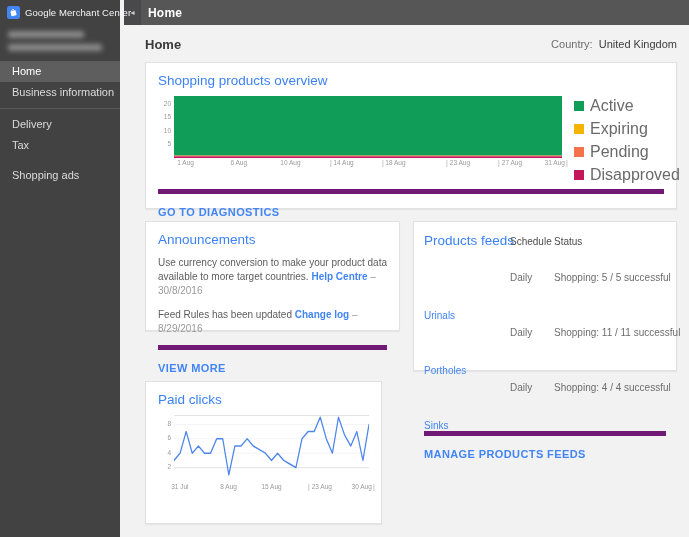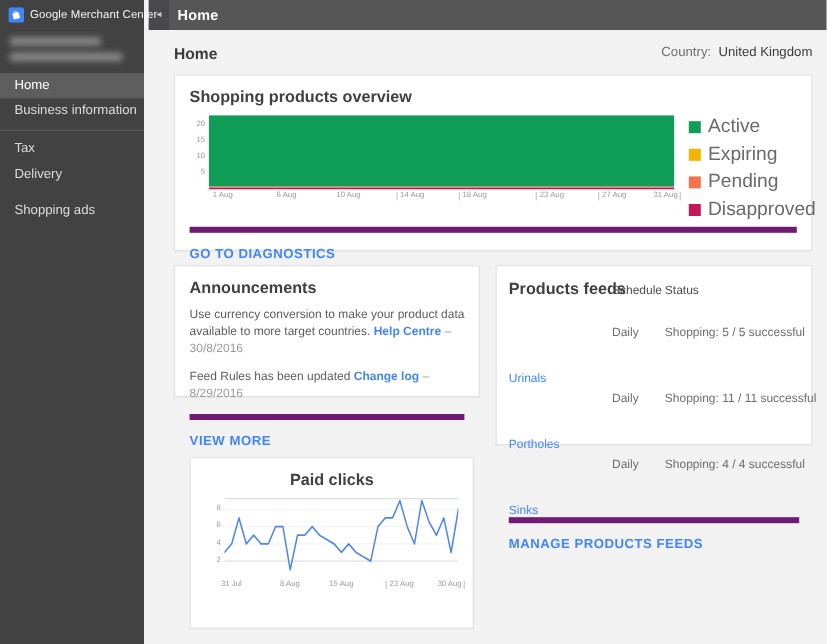--- a/index.html
+++ b/index.html
@@ -30,28 +30,28 @@
   
   .content{position:absolute;left:124px;top:25px;right:0;bottom:0;background:#f2f2f2;overflow:hidden;}
   .page-header{position:absolute;left:21px;right:12px;top:8px;height:22px;display:flex;justify-content:space-between;align-items:center;}
   .page-title{font-size:13px;font-weight:bold;color:#3a3a3a;margin:0;}
   .country{font-size:11px;}
   .c-label{color:#6e6e6e;}
   .c-value{color:#3c3c3c;margin-left:3px;}
 
   .card{position:absolute;background:#fff;border:1px solid #e1e1e1;box-shadow:0 1px 1px rgba(0,0,0,.05);
         display:flex;flex-direction:column;}
-  .card-title{font-size:13.5px;font-weight:bold;color:#404040;margin:0;white-space:nowrap;}
+  .card-title{font-size:13.5px;font-weight:normal;color:#3b82f6;margin:0;white-space:nowrap;}
   .card-footer{margin-top:auto;border-top:5px solid #701a75;padding:8px 0 2px 0;}
   .flink{font-size:11px;font-weight:bold;color:#4285f4;letter-spacing:.4px;cursor:pointer;text-decoration:none;}
 
   .overview{left:21px;top:37px;width:532px;height:147px;padding:10px 12px 8px 12px;}
   .ann{left:21px;top:196px;width:255px;height:110px;padding:10px 12px 8px 12px;}
   .feeds{left:289px;top:196px;width:264px;height:150px;padding:10px 10px 8px 10px;}
-  .clicks{left:34px;top:356px;width:237px;height:143px;padding:10px 12px 8px 12px;text-align:center;}
+  .clicks{left:21px;top:356px;width:237px;height:143px;padding:10px 12px 8px 12px;}
 
   
   .chart-wrap{display:flex;margin-top:8px;}
   .chart-main{flex:1;min-width:0;}
   .plot-row{display:flex;}
   .ylabels{width:16px;position:relative;flex:none;}
   .ylabels span{position:absolute;right:3px;font-size:6.5px;color:#9a9a9a;line-height:1;}
   .plot{flex:1;position:relative;}
   .plot svg{display:block;width:100%;height:100%;}
   .xlabels{position:relative;height:12px;margin-left:16px;}
@@ -93,22 +93,22 @@
       <span class="logo-text">Google Merchant Center</span>
     </div>
     <div class="account">
       <div class="blur-bar b1"></div>
       <div class="blur-bar b2"></div>
     </div>
     <nav>
       <div class="nav-item selected">Home</div>
       <div class="nav-item">Business information</div>
       <div class="nav-divider"></div>
+      <div class="nav-item">Delivery</div>
       <div class="nav-item">Tax</div>
-      <div class="nav-item">Delivery</div>
       <div class="nav-item nav-gap">Shopping ads</div>
     </nav>
   </aside>
 
   <header class="topbar">
     <div class="collapse">
       <span class="arrow">◄</span>
     </div>
     <div class="topbar-title">Home</div>
   </header>

